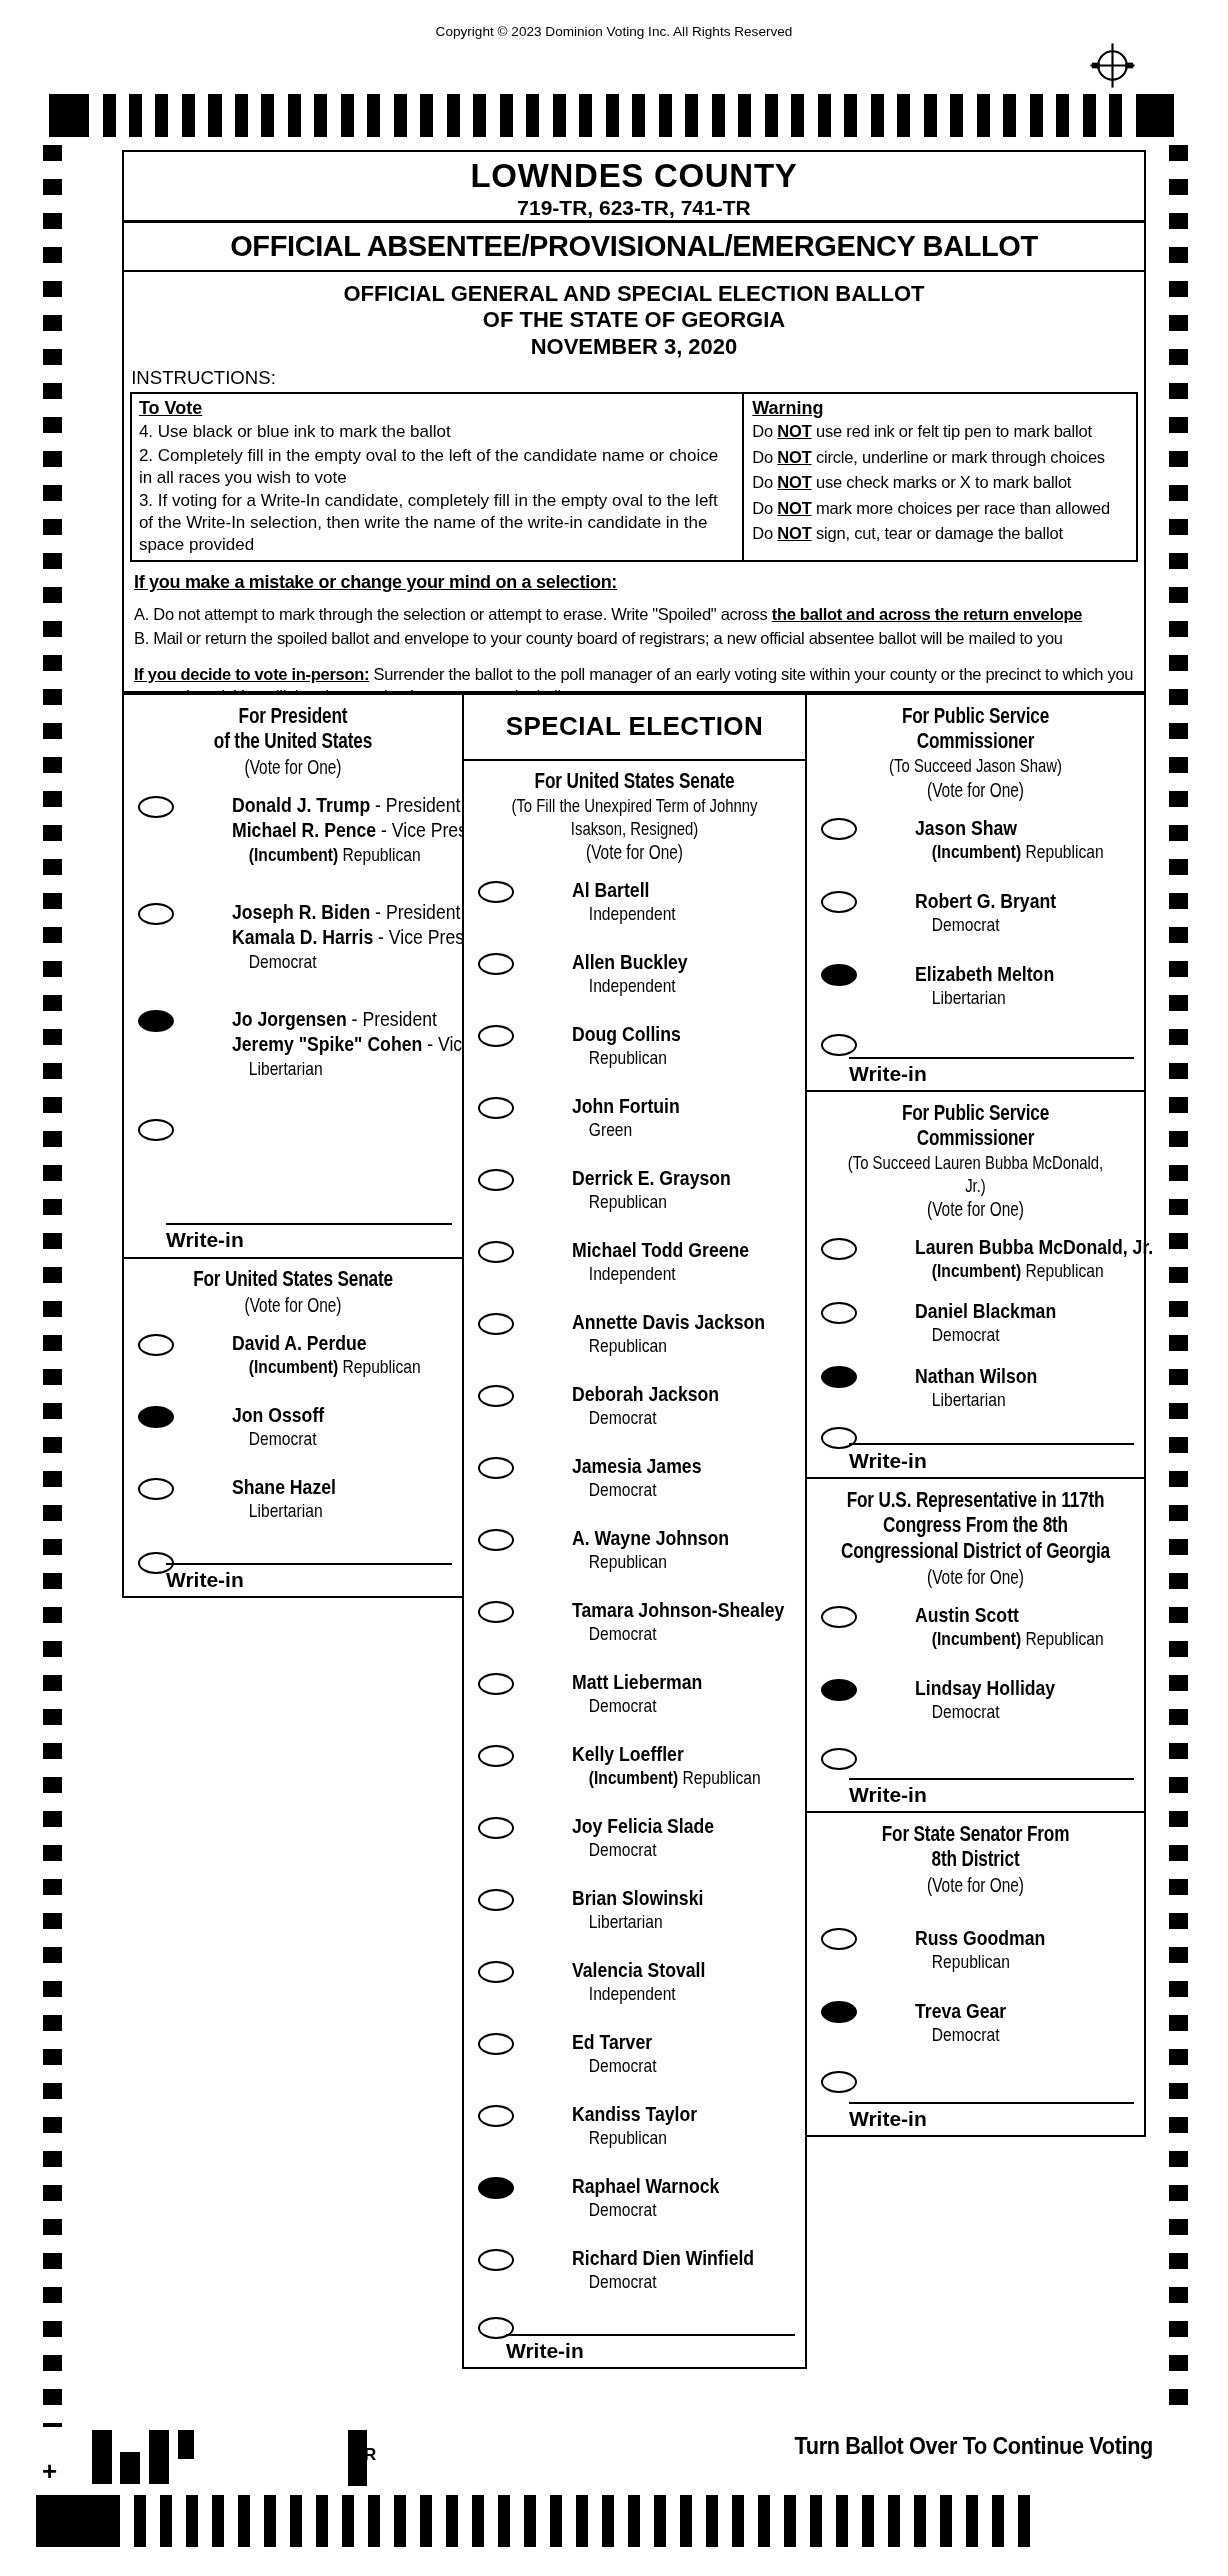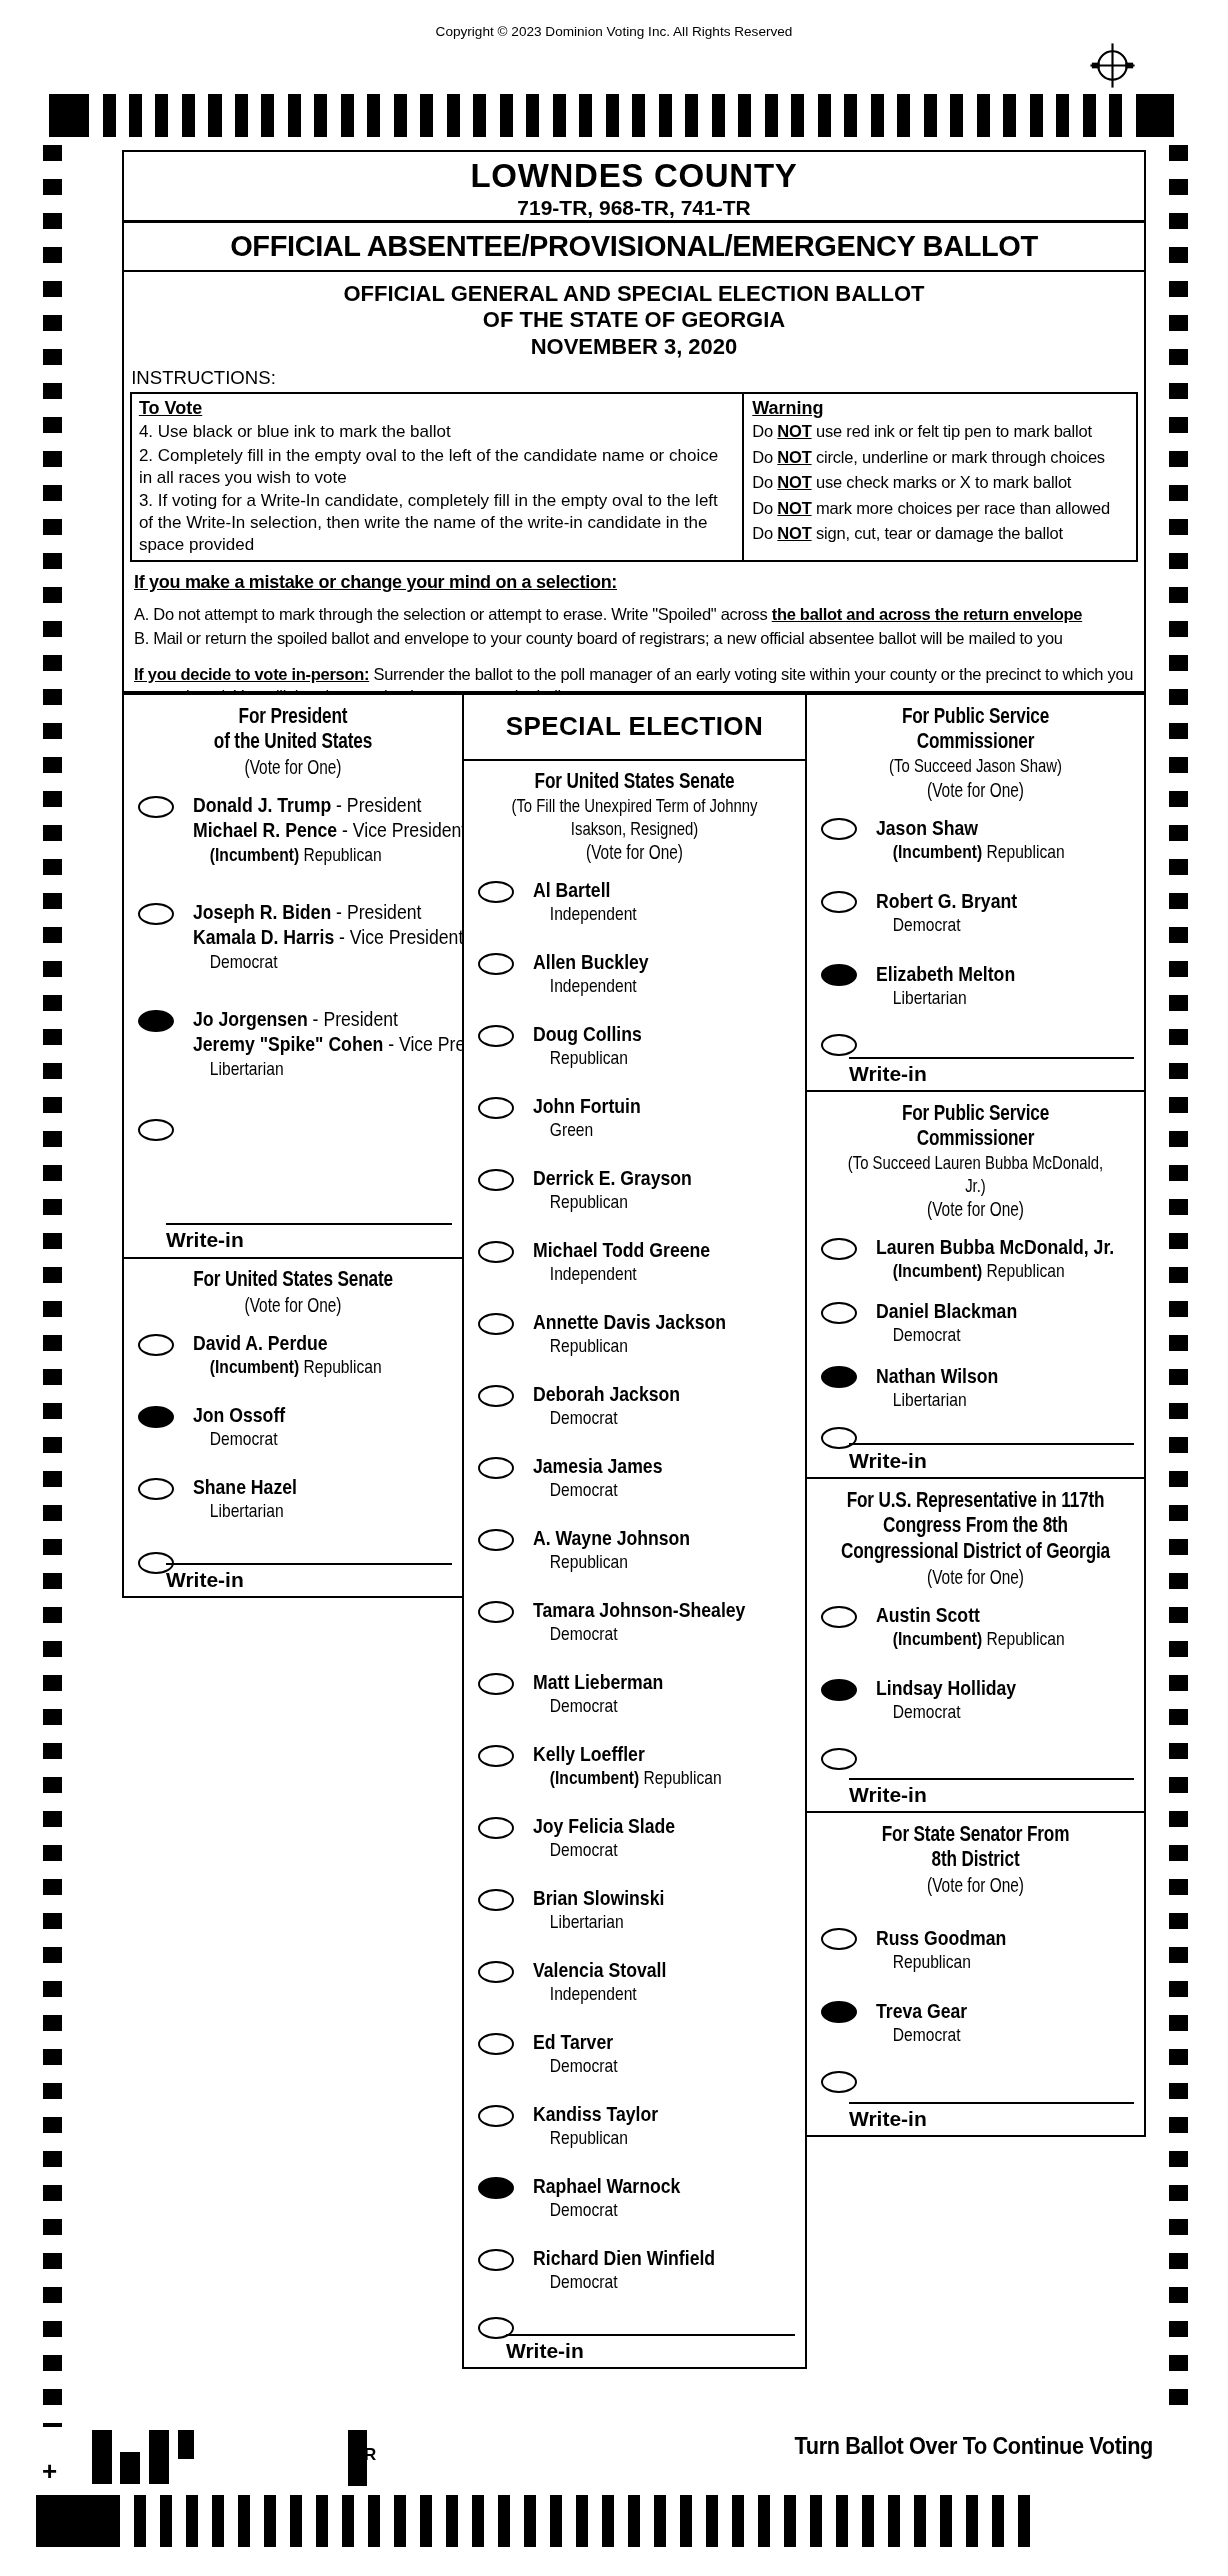--- a/index.html
+++ b/index.html
@@ -58,21 +58,21 @@
   .sec + .sec{border-top:2.1px solid #000}
   .grow{flex:1}
   .banner{height:66px;display:flex;align-items:center;justify-content:center;
       font-size:26px;font-weight:bold;letter-spacing:0.4px}
 
   .rh{text-align:center;padding-top:8.6px;margin-bottom:13px;transform:scaleX(0.8);transform-origin:50% 0}
   .rh .t{font-size:21.5px;font-weight:bold;line-height:1.2;white-space:pre-line;letter-spacing:-0.2px}
   .rh .s{font-size:18.6px;line-height:1.2;white-space:pre-line}
   .rh .v{font-size:19.3px;margin-top:2.1px}
 
-  .cand{position:relative;padding-left:69px;box-sizing:border-box}
+  .cand{position:relative;padding-left:108px;box-sizing:border-box}
   .h150{height:107px}.h100{height:72px}.h102{height:73px}
   .gap20{margin-top:14.3px}
   .oval{display:inline-block;width:36px;height:22px;border:2.1px solid #000;border-radius:50%;
         background:#fff;box-sizing:border-box}
   .oval.filled{background:#000;border-color:#000}
   .cand .oval{position:absolute;left:14.3px;top:3.6px}
   .cand-name{font-size:21px;font-weight:bold;line-height:1.2;white-space:nowrap;
         transform:scaleX(0.84);transform-origin:0 0}
   .cand-name .rg{font-weight:normal}
   .cand-party{font-size:18.6px;padding-left:20px;line-height:1.3;white-space:nowrap;
@@ -99,21 +99,21 @@
   <div class="top-strip">
     <div class="strip-block" style="width:27px"></div>
     <div class="strip-bars"></div>
     <div class="strip-block" style="width:37px"></div>
   </div>
   <div class="marks-left"></div>
   <div class="marks-right"></div>
 
   <div class="box county-box">
     <div class="county">LOWNDES COUNTY</div>
-    <div class="precincts">719-TR, 968-TR, 741-TR</div>
+    <div class="precincts">719-TR, 623-TR, 741-TR</div>
   </div>
   <div class="box type-box">
     <div class="type-title">OFFICIAL ABSENTEE/PROVISIONAL/EMERGENCY BALLOT</div>
   </div>
 
   <div class="box main-box">
     <div class="election-title">OFFICIAL GENERAL AND SPECIAL ELECTION BALLOT
 OF THE STATE OF GEORGIA
 NOVEMBER 3, 2020</div>
     <div class="instr-label">INSTRUCTIONS:</div>

